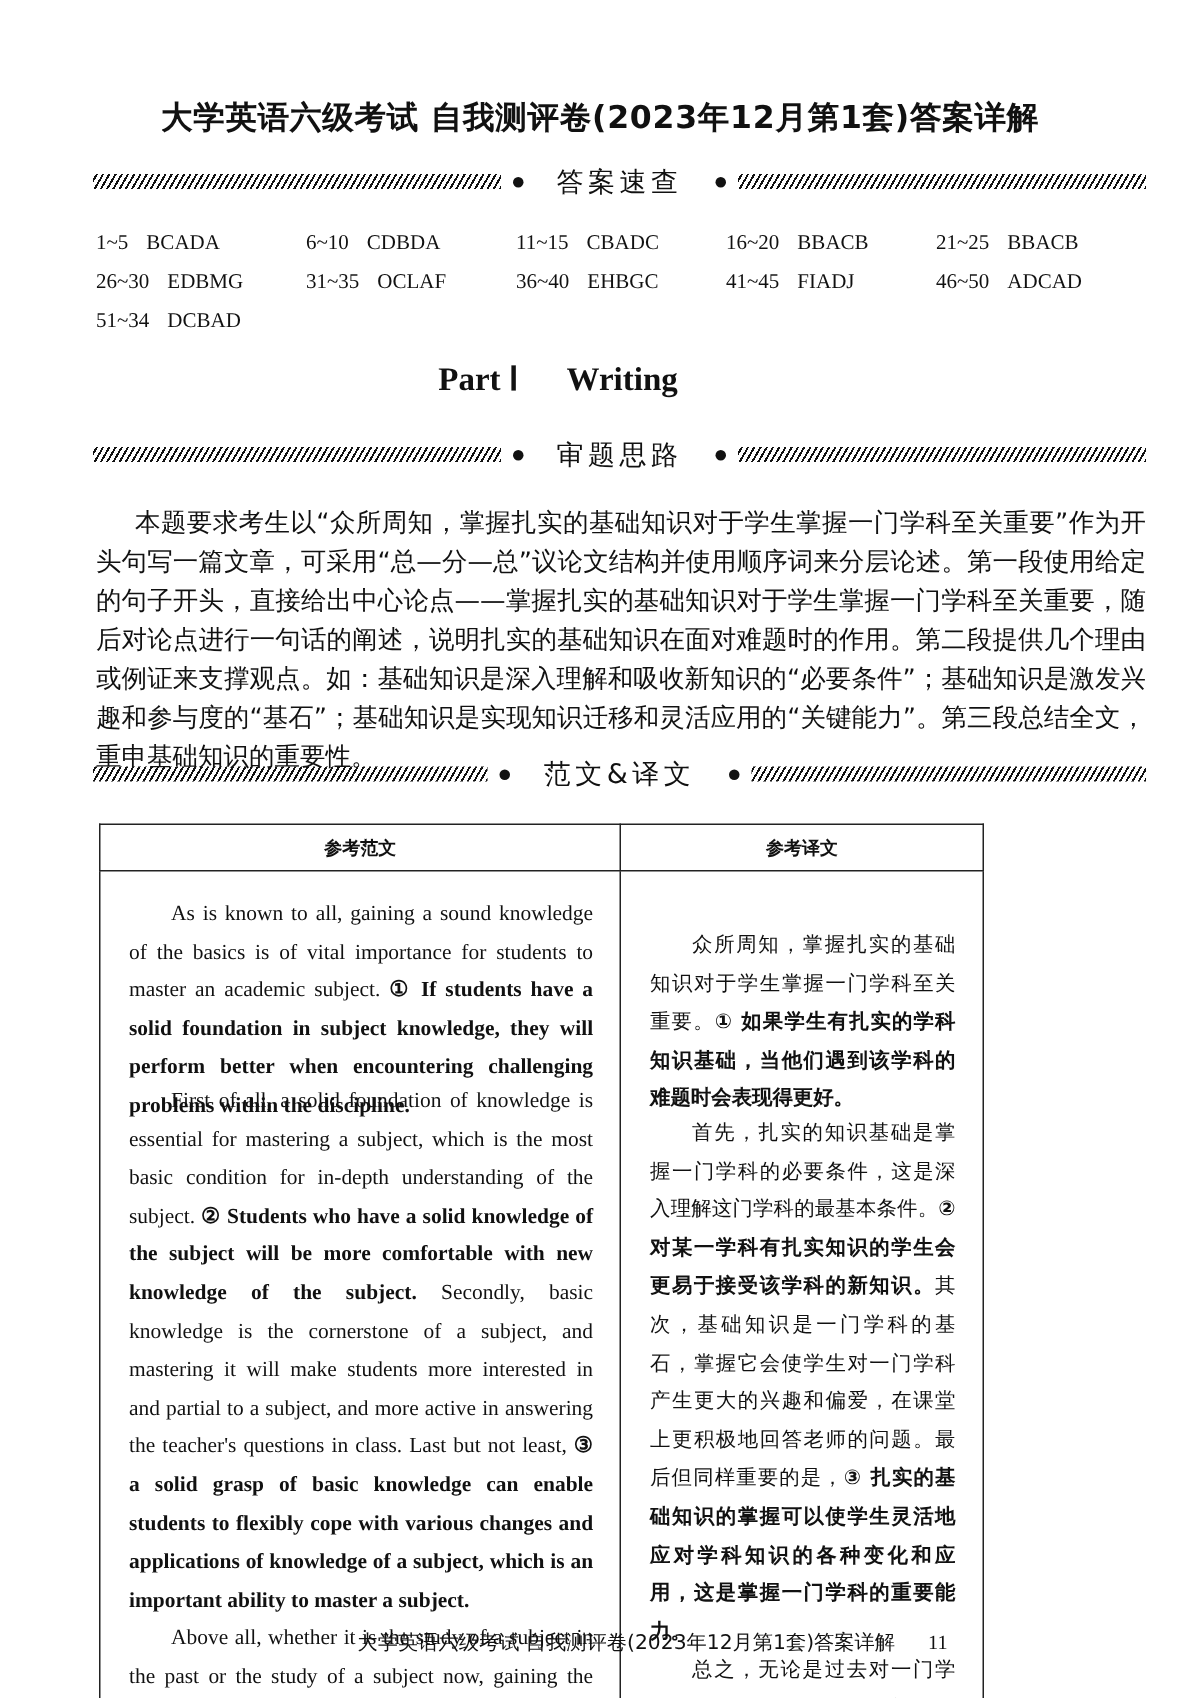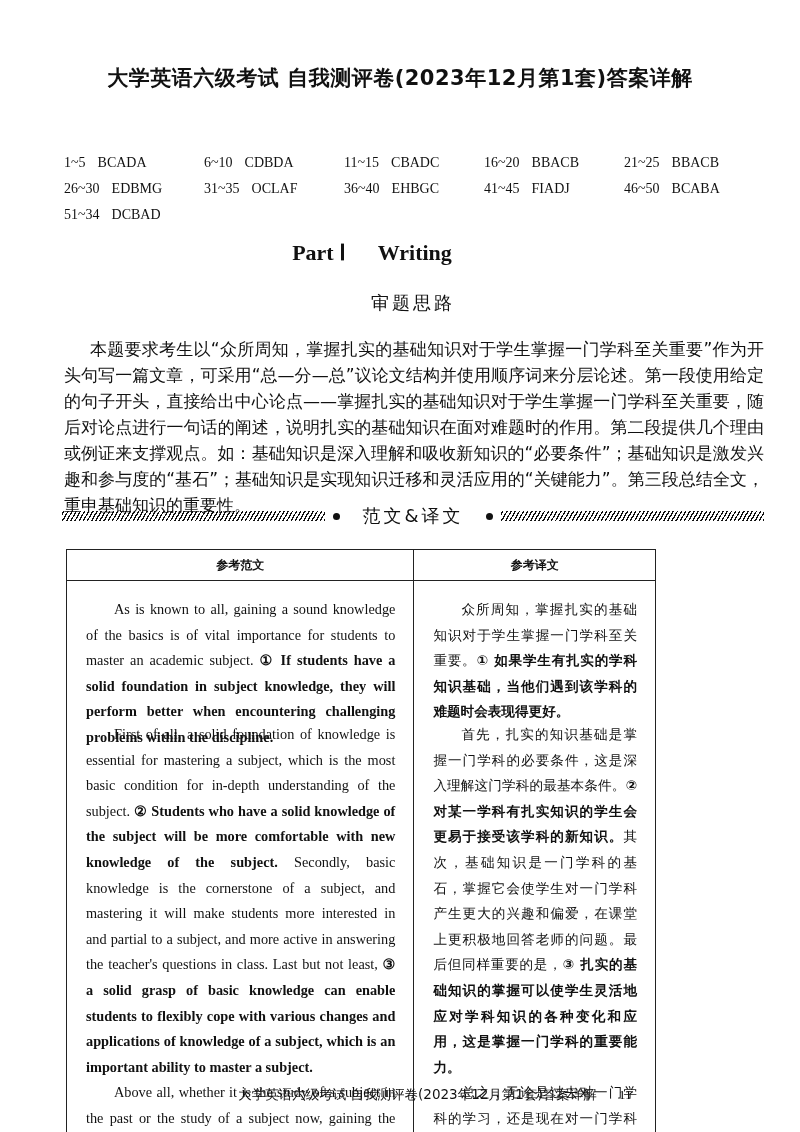--- a/index.html
+++ b/index.html
@@ -67,20 +67,27 @@
   }
   .footer .pg { font-family: "Liberation Serif", serif; margin-left: 22px; }
 </style>
 </head>
 <body>
 
 <div class="page">
 
   <div class="title">大学英语六级考试 自我测评卷(2023年12月第1套)答案详解</div>
 
+  <div class="sec-bar" style="top:109px;">
+    <div class="hatch"></div>
+    <div class="dot"></div>
+    <div class="sec-label">答案速查</div>
+    <div class="dot"></div>
+    <div class="hatch"></div>
+  </div>
 
   <div class="answers">
     <div class="ans-row">
       <div class="ans-cell">
           <span class="ans-range">1~5</span>
           <span class="ans-val">BCADA</span>
         </div>
       <div class="ans-cell">
           <span class="ans-range">6~10</span>
           <span class="ans-val">CDBDA</span>
@@ -110,36 +117,36 @@
       <div class="ans-cell">
           <span class="ans-range">36~40</span>
           <span class="ans-val">EHBGC</span>
         </div>
       <div class="ans-cell">
           <span class="ans-range">41~45</span>
           <span class="ans-val">FIADJ</span>
         </div>
       <div class="ans-cell">
           <span class="ans-range">46~50</span>
-          <span class="ans-val">BCABA</span>
+          <span class="ans-val">ADCAD</span>
         </div>
     </div>
     <div class="ans-row">
       <div class="ans-cell">
           <span class="ans-range">51~34</span>
           <span class="ans-val">DCBAD</span>
         </div>
     </div>
   </div>
 
   <div class="part">
     <span>Part Ⅰ</span><span>Writing</span>
   </div>
 
-  <div class="sec-bar" style="top:291px;flex-direction:column;">
+  <div class="sec-bar" style="top:291px;">
     <div class="hatch"></div>
     <div class="dot"></div>
     <div class="sec-label">审题思路</div>
     <div class="dot"></div>
     <div class="hatch"></div>
   </div>
 
   <div class="analysis">本题要求考生以“众所周知，掌握扎实的基础知识对于学生掌握一门学科至关重要”作为开头句写一篇文章，可采用“总—分—总”议论文结构并使用顺序词来分层论述。第一段使用给定的句子开头，直接给出中心论点——掌握扎实的基础知识对于学生掌握一门学科至关重要，随后对论点进行一句话的阐述，说明扎实的基础知识在面对难题时的作用。第二段提供几个理由或例证来支撑观点。如：基础知识是深入理解和吸收新知识的“必要条件”；基础知识是激发兴趣和参与度的“基石”；基础知识是实现知识迁移和灵活应用的“关键能力”。第三段总结全文，重申基础知识的重要性。</div>
 
   <div class="sec-bar" style="top:504px;justify-content:flex-end;">
@@ -159,21 +166,21 @@
     <tr>
       <td class="en-col">
         <div class="en">
           <p style="height:102px;"><span>As is known to all, gaining a sound knowledge of the basics is of vital importance for students to master an academic subject. </span><b>① If students have a solid foundation in subject knowledge, they will perform better when encountering challenging problems within the discipline.</b></p>
           <p style="margin-top:23px;"><span>First of all, a solid foundation of knowledge is essential for mastering a subject, which is the most basic condition for in-depth understanding of the subject. </span><b>② Students who have a solid knowledge of the subject will be more comfortable with new knowledge of the subject.</b><span> Secondly, basic knowledge is the cornerstone of a subject, and mastering it will make students more interested in and partial to a subject, and more active in answering the teacher's questions in class. Last but not least, </span><b>③ a solid grasp of basic knowledge can enable students to flexibly cope with various changes and applications of knowledge of a subject, which is an important ability to master a subject.</b></p>
           <p><span>Above all, whether it is the study of a subject in the past or the study of a subject now, gaining the basic knowledge of a subject is the passport to mastering this subject.</span></p>
         </div>
       </td>
       <td class="cn-col">
         <div class="cn">
-          <p style="height:102px;"><span>众所周知，掌握扎实的基础知识对于学生掌握一门学科至关重要。</span><span class="bold">① 如果学生有扎实的学科知识基础，当他们遇到该学科的难题时会表现得更好。</span></p>
+          <p style="height:102px;margin-top:21px;"><span>众所周知，掌握扎实的基础知识对于学生掌握一门学科至关重要。</span><span class="bold">① 如果学生有扎实的学科知识基础，当他们遇到该学科的难题时会表现得更好。</span></p>
           <p style="margin-top:23px;"><span>首先，扎实的知识基础是掌握一门学科的必要条件，这是深入理解这门学科的最基本条件。</span><span class="bold">② 对某一学科有扎实知识的学生会更易于接受该学科的新知识。</span><span>其次，基础知识是一门学科的基石，掌握它会使学生对一门学科产生更大的兴趣和偏爱，在课堂上更积极地回答老师的问题。最后但同样重要的是，</span><span class="bold">③ 扎实的基础知识的掌握可以使学生灵活地应对学科知识的各种变化和应用，这是掌握一门学科的重要能力。</span></p>
           <p><span>总之，无论是过去对一门学科的学习，还是现在对一门学科的学习，掌握一门学科的基础知识是掌握这门学科的通行证。</span></p>
         </div>
       </td>
     </tr>
   </tbody>
     </table>
 
   <div class="footer">
     <span>大学英语六级考试 自我测评卷(2023年12月第1套)答案详解</span><span class="pg">11</span>

